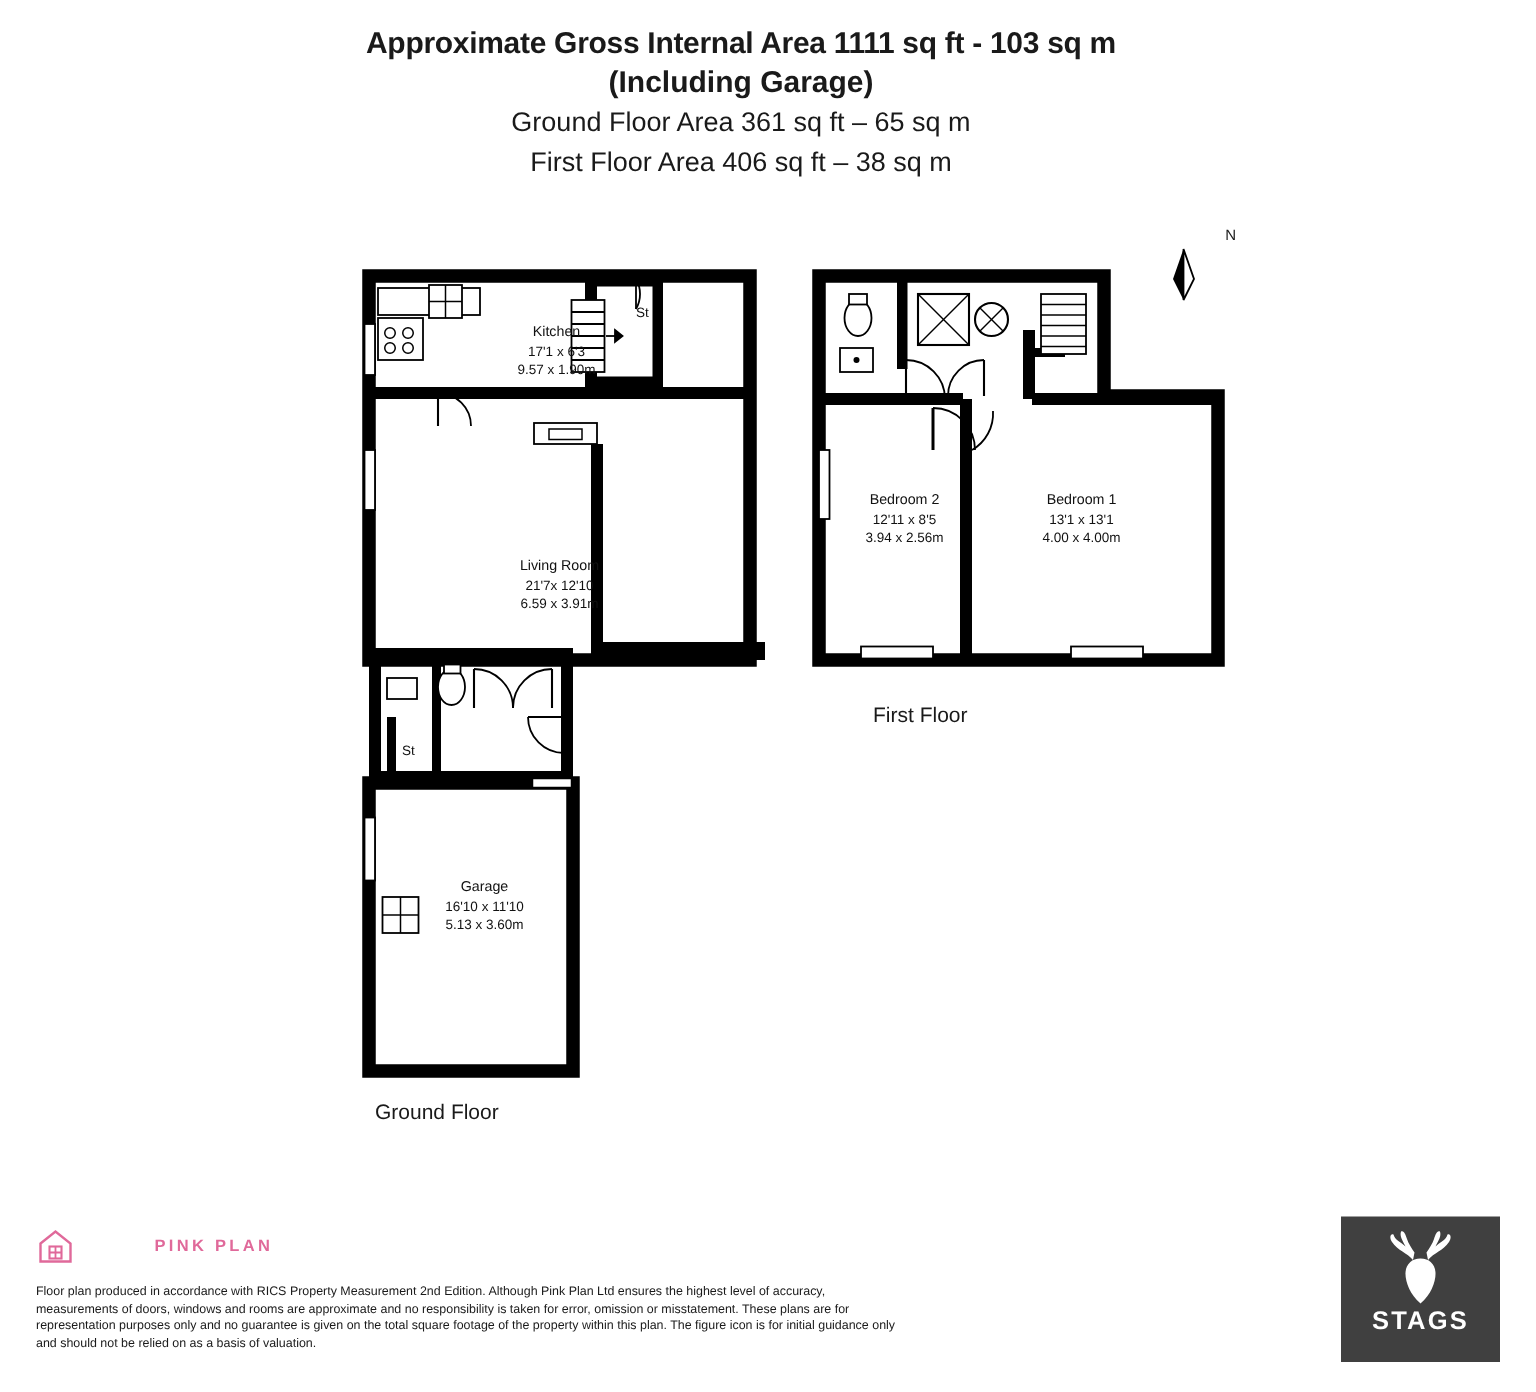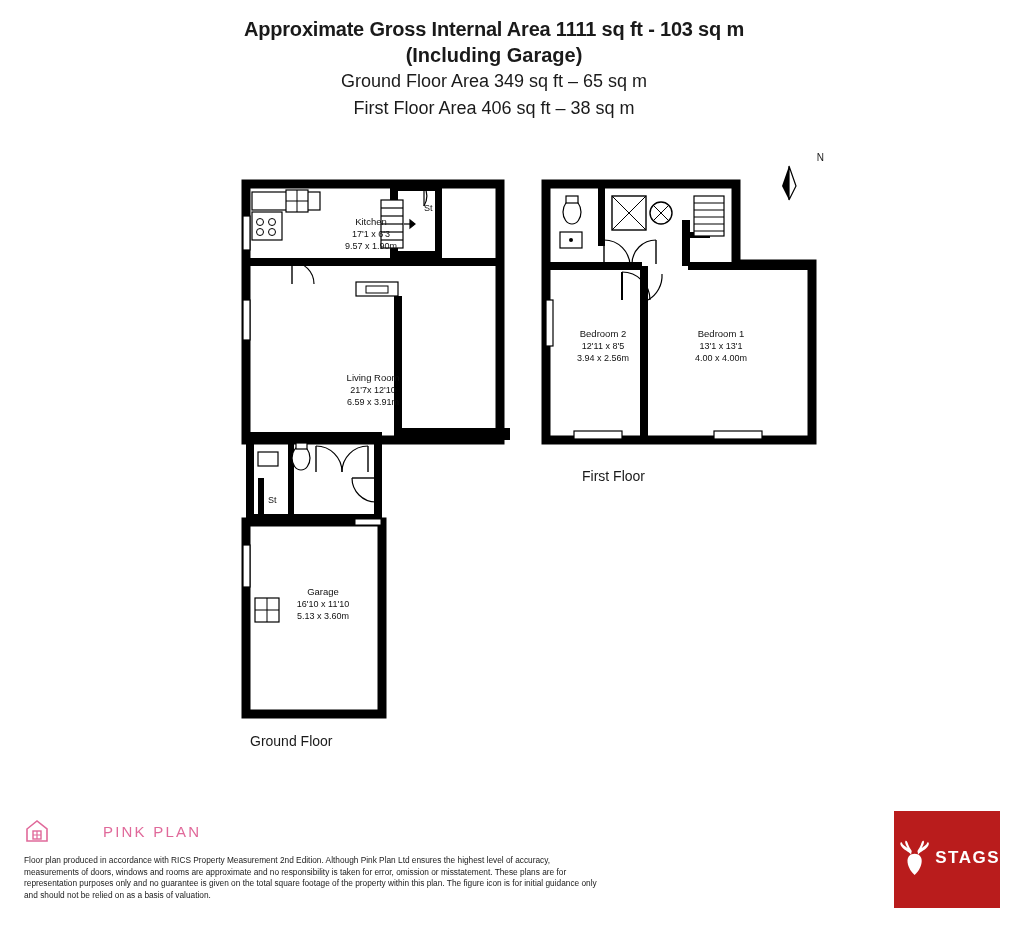--- a/index.html
+++ b/index.html
@@ -83,47 +83,48 @@
   
   .pinkplan {
     position: absolute;
     left: 24px;
     top: 818px;
     display: flex;
     align-items: center;
     gap: 9px;
   }
   .pinkplan .pp-text {
-    font-size: 15px;
+    font-size: 11px;
     letter-spacing: 2.2px;
     color: #e0699a;
-    font-weight: normal;
+    font-weight: bold;
     padding-left: 44px;
   }
   .disclaimer {
     position: absolute;
     left: 24px;
     top: 855px;
     width: 580px;
     font-size: 8.3px;
     line-height: 11.6px;
     color: #1a1a1a;
   }
   .stags {
     position: absolute;
     left: 894px;
     top: 811px;
     width: 106px;
     height: 97px;
-    background: #b91c1c;
+    background: #404040;
     color: #ffffff;
     display: flex;
+    flex-direction: column;
     align-items: center;
     justify-content: flex-end;
-    padding-bottom: 4px;
+    padding-bottom: 17px;
     box-sizing: border-box;
   }
   .stags .stags-word {
     font-size: 17px;
     font-weight: bold;
     letter-spacing: 1.5px;
   }
   .compass {
     position: absolute;
     left: 778px;
@@ -137,21 +138,21 @@
     top: 0;
     font-size: 10px;
   }
 </style>
 </head>
 <body>
 
 <div class="header">
   <div class="line1">Approximate Gross Internal Area 1111 sq ft - 103 sq m</div>
   <div class="line2">(Including Garage)</div>
-  <div class="line3">Ground Floor Area 349 sq ft – 65 sq m</div>
+  <div class="line3">Ground Floor Area 361 sq ft – 65 sq m</div>
   <div class="line4">First Floor Area 406 sq ft – 38 sq m</div>
 </div>
 
 <div class="plan">
 
   <svg width="1024" height="928" viewBox="0 0 1024 928" xmlns="http://www.w3.org/2000/svg">
 
     <g>
 
       <path d="M246 184 L500 184 L500 440 L246 440 Z" fill="none" stroke="#000" stroke-width="9"></path>

